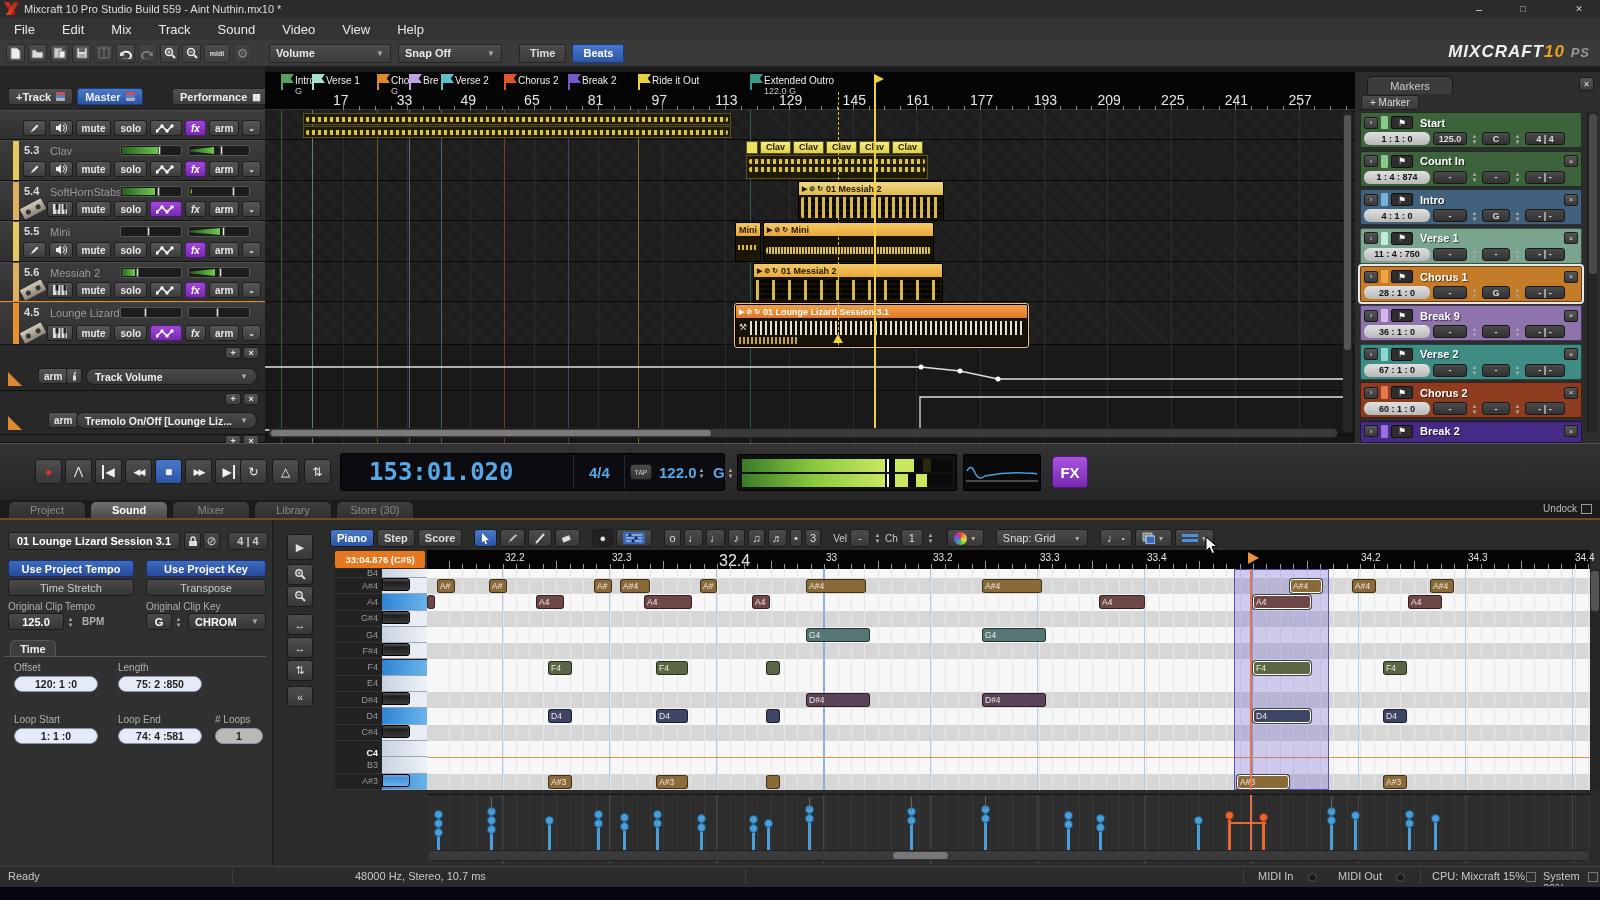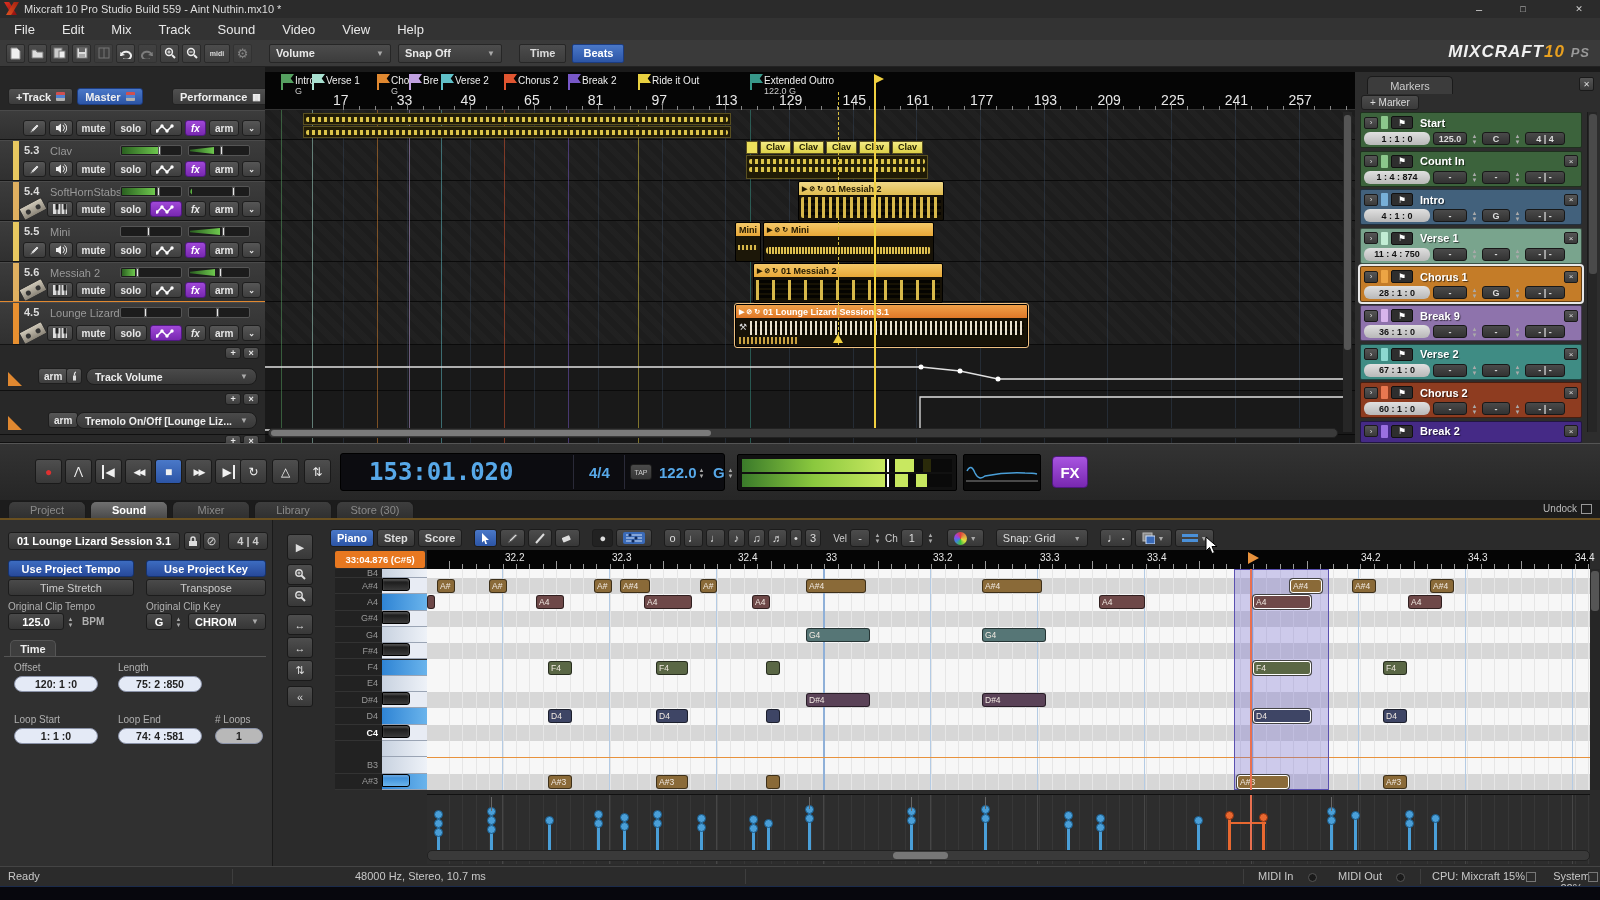--- a/index.html
+++ b/index.html
@@ -145,21 +145,21 @@
   .pkey { position:absolute; left:47px; width:45px; border-bottom:1px solid #9aa4b4; background:linear-gradient(90deg,#c8d2e0,#eef2f8); }
   .pkey.black { background:linear-gradient(90deg,#e8ecf4 0 0); }
   .pkey .bk { position:absolute; left:0; top:0; bottom:2px; width:28px; background:linear-gradient(#111,#3a3a3a);
     border:1px solid #000; border-radius:0 3px 3px 0; box-shadow:inset 0 2px 2px rgba(255,255,255,.25); }
   .pkey.pressed { background:linear-gradient(90deg,#2f84d4,#6ab4ec); }
   .pkey.black.pressed .bk { background:linear-gradient(#2f84d4,#6ab4ec); }
   .vstem { position:absolute; bottom:6px; width:3px; background:#4a9fd8; }
   .vdot { position:absolute; left:-3px; width:9px; height:9px; border-radius:50%; background:#4a9fd8; border:1px solid #1a5a88; }
   .vstem.orange, .vstem.orange .vdot { background:#e86830; border-color:#8a3010; }
   #statusbar { left:0; top:866px; width:1600px; height:20px; background:#2b2b2b; border-top:1px solid #444;
-    color:#c8c8c8; font-size:11px;text-align:center; }
+    color:#c8c8c8; font-size:11px; }
   .ssep { position:absolute; top:2px; bottom:2px; width:1px; background:#1a1a1a; border-right:1px solid #3e3e3e; }
   .wbtn { width:14px; height:12px; display:flex; align-items:center; justify-content:center; color:#ccc; font-size:9px; }
 </style>
 </head>
 <body>
 
 <div id="stage">
 
   <div class="abs" id="titlebar">
     <span class="abs" style="left:4px;top:2px;width:13px;height:13px;background:linear-gradient(135deg,#e03020,#8a1010);clip-path:polygon(0 0,40% 0,100% 100%,60% 100%);"></span>
@@ -1219,21 +1219,21 @@
             <rect x="0" y="7" width="16" height="3" fill="#4a90d8"></rect>
           </svg>
           <span style="font-size:7px;color:#aaa;">▼</span>
         </div>
       </div>
 
     <div class="abs" style="left:335px;top:31px;width:90px;height:17px;background:#e87820;color:#fff;font-size:9.5px;font-weight:bold;display:flex;align-items:center;justify-content:center;border-radius:2px;">33:04.876 (C#5)</div>
     <div class="abs" style="left:427px;top:30px;width:1163px;height:19px;background:#050505;" id="pr-ruler">
         <div style="position: absolute; left: 78px; top: 2px; color: rgb(232, 232, 232); font-size: 10px;">32.2</div>
         <div style="position: absolute; left: 185px; top: 2px; color: rgb(232, 232, 232); font-size: 10px;">32.3</div>
-        <div style="position: absolute; left: 292px; top: 2px; color: rgb(232, 232, 232); font-size: 10px; margin-left: 19px;">32.4</div>
+        <div style="position: absolute; left: 292px; top: 2px; color: rgb(232, 232, 232); font-size: 16px;">32.4</div>
         <div style="position: absolute; left: 399px; top: 2px; color: rgb(232, 232, 232); font-size: 10px;">33</div>
         <div style="position: absolute; left: 506px; top: 2px; color: rgb(232, 232, 232); font-size: 10px;">33.2</div>
         <div style="position: absolute; left: 613px; top: 2px; color: rgb(232, 232, 232); font-size: 10px;">33.3</div>
         <div style="position: absolute; left: 720px; top: 2px; color: rgb(232, 232, 232); font-size: 10px;">33.4</div>
         <div style="position: absolute; left: 934px; top: 2px; color: rgb(232, 232, 232); font-size: 10px;">34.2</div>
         <div style="position: absolute; left: 1041px; top: 2px; color: rgb(232, 232, 232); font-size: 10px;">34.3</div>
         <div style="position: absolute; left: 1148px; top: 2px; color: rgb(232, 232, 232); font-size: 10px;">34.4</div>
         <div style="position: absolute; left: 22px; bottom: 0px; width: 1px; height: 8px; background: rgb(153, 153, 153);"></div>
         <div style="position: absolute; left: 35.4px; bottom: 0px; width: 1px; height: 5px; background: rgb(153, 153, 153);"></div>
         <div style="position: absolute; left: 48.8px; bottom: 0px; width: 1px; height: 5px; background: rgb(153, 153, 153);"></div>
@@ -1349,21 +1349,21 @@
         <div class="pkey-label" style="top: 123.1px; height: 16.3px;">D#4</div>
         <div class="pkey black" style="top: 123.1px; height: 16.3px;">
           <div class="bk"></div>
         </div>
         <div class="pkey-label" style="top: 139.4px; height: 16.3px;">D4</div>
         <div class="pkey pressed" style="top: 139.4px; height: 16.3px;"></div>
         <div class="pkey-label" style="top: 155.7px; height: 16.3px;">C#4</div>
         <div class="pkey black" style="top: 155.7px; height: 16.3px;">
           <div class="bk"></div>
         </div>
-        <div class="pkey-label" style="top: 156px; height: 16.3px; color: rgb(255, 255, 255); font-weight: bold;">C4</div>
+        <div class="pkey-label" style="top: 176px; height: 16.3px; color: rgb(255, 255, 255); font-weight: bold;">C4</div>
         <div class="pkey" style="top: 172px; height: 16.3px;"></div>
         <div class="pkey-label" style="top: 188.3px; height: 16.3px;">B3</div>
         <div class="pkey" style="top: 188.3px; height: 16.3px;"></div>
         <div class="pkey-label" style="top: 204.6px; height: 16.3px;">A#3</div>
         <div class="pkey black pressed" style="top: 204.6px; height: 16.3px;">
           <div class="bk"></div>
         </div>
       </div>
 
     <div id="pr-grid">

